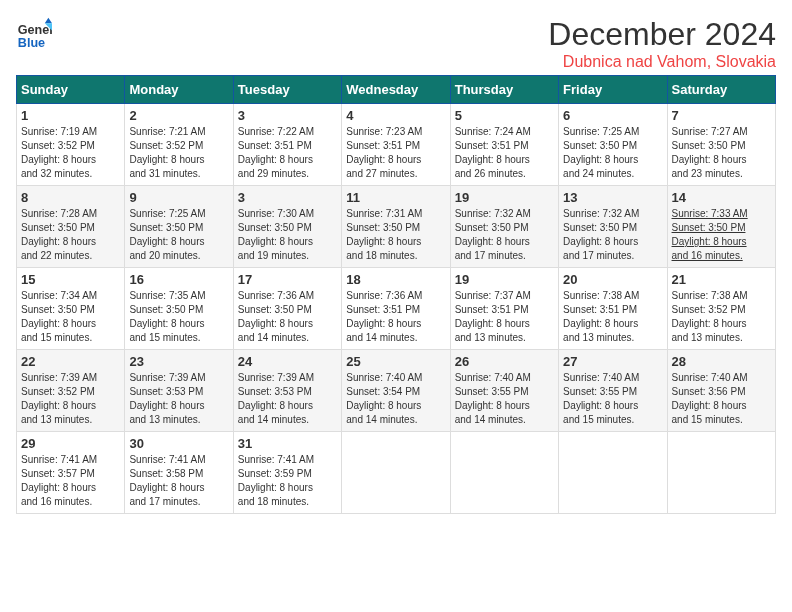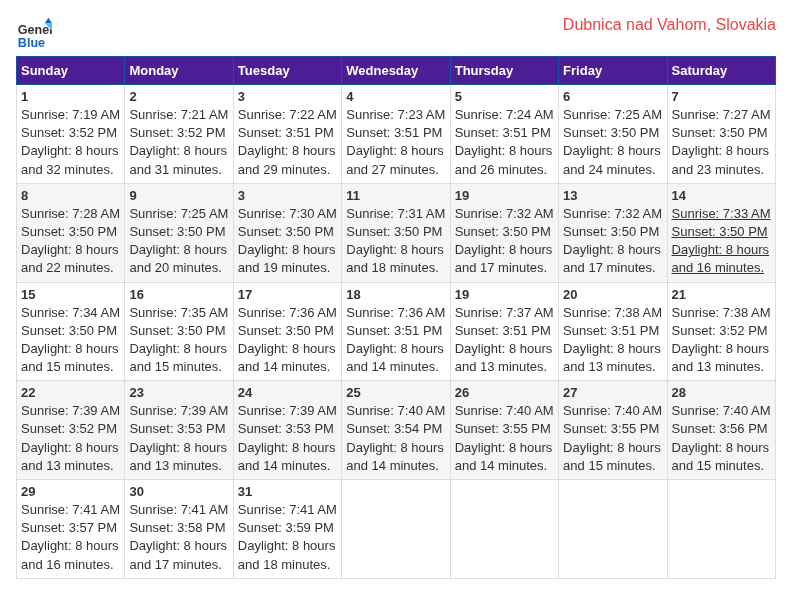--- a/index.html
+++ b/index.html
@@ -36,21 +36,21 @@
     .location-title {
       font-size: 16px;
       color: #ef4444;
     }
     table {
       width: 100%;
       border-collapse: collapse;
       table-layout: fixed;
     }
     thead tr th {
-      background-color: #4c1d95;
+      background-color: #0f766e;
       color: #fff;
       font-size: 13px;
       font-weight: bold;
       padding: 6px 4px;
       text-align: left;
       border: 1px solid #1255a0;
     }
     tbody tr td {
       vertical-align: top;
       border: 1px solid #ddd;
@@ -63,41 +63,42 @@
     tbody tr:nth-child(even) td {
       background: #f5f5f5;
     }
     .day-num {
       font-size: 13px;
       font-weight: bold;
       display: block;
       margin-bottom: 2px;
     }
     .day-info {
-      font-size: 13px;
+      font-size: 10px;
       line-height: 1.4;
       color: #333;
     }
     .empty-cell {
       background: #fff !important;
     }
   </style>
 </head>
 <body>
 
 <div class="header-top">
   <div class="logo">
     <svg class="logo-icon" viewBox="0 0 40 40">
       <text x="2" y="20" font-size="14" font-weight="bold" fill="#333" font-family="Arial">General</text>
       <text x="2" y="34" font-size="14" font-weight="bold" fill="#1565c0" font-family="Arial">Blue</text>
       <polygon points="32,8 40,8 36,2" fill="#1565c0"></polygon>
       <polygon points="32,8 40,8 40,16" fill="#4fc3f7"></polygon>
     </svg>
   </div>
   <div class="title-block">
+    <div class="month-title">December 2024</div>
     <div class="location-title">Dubnica nad Vahom, Slovakia</div>
   </div>
 </div>
 
 <table>
   <thead>
     <tr>
       <th>Sunday</th>
       <th>Monday</th>
       <th>Tuesday</th>

